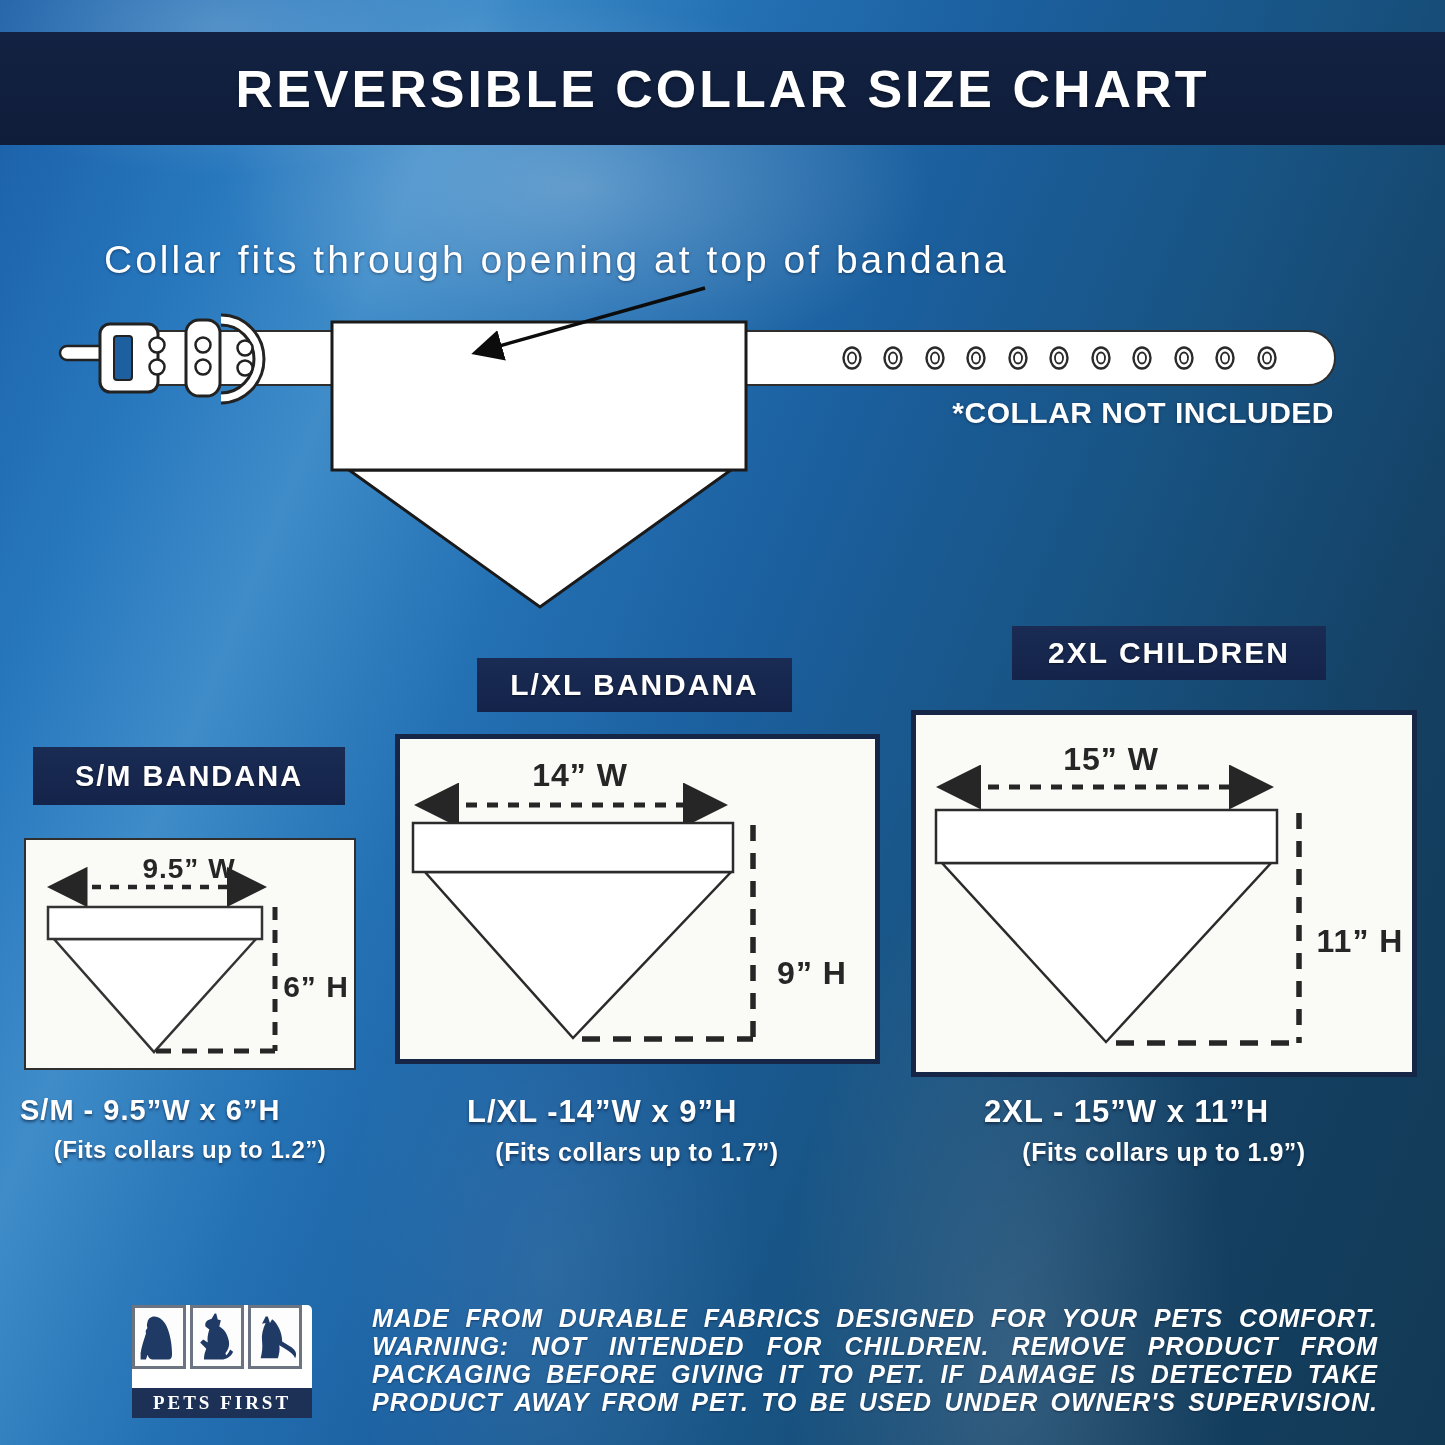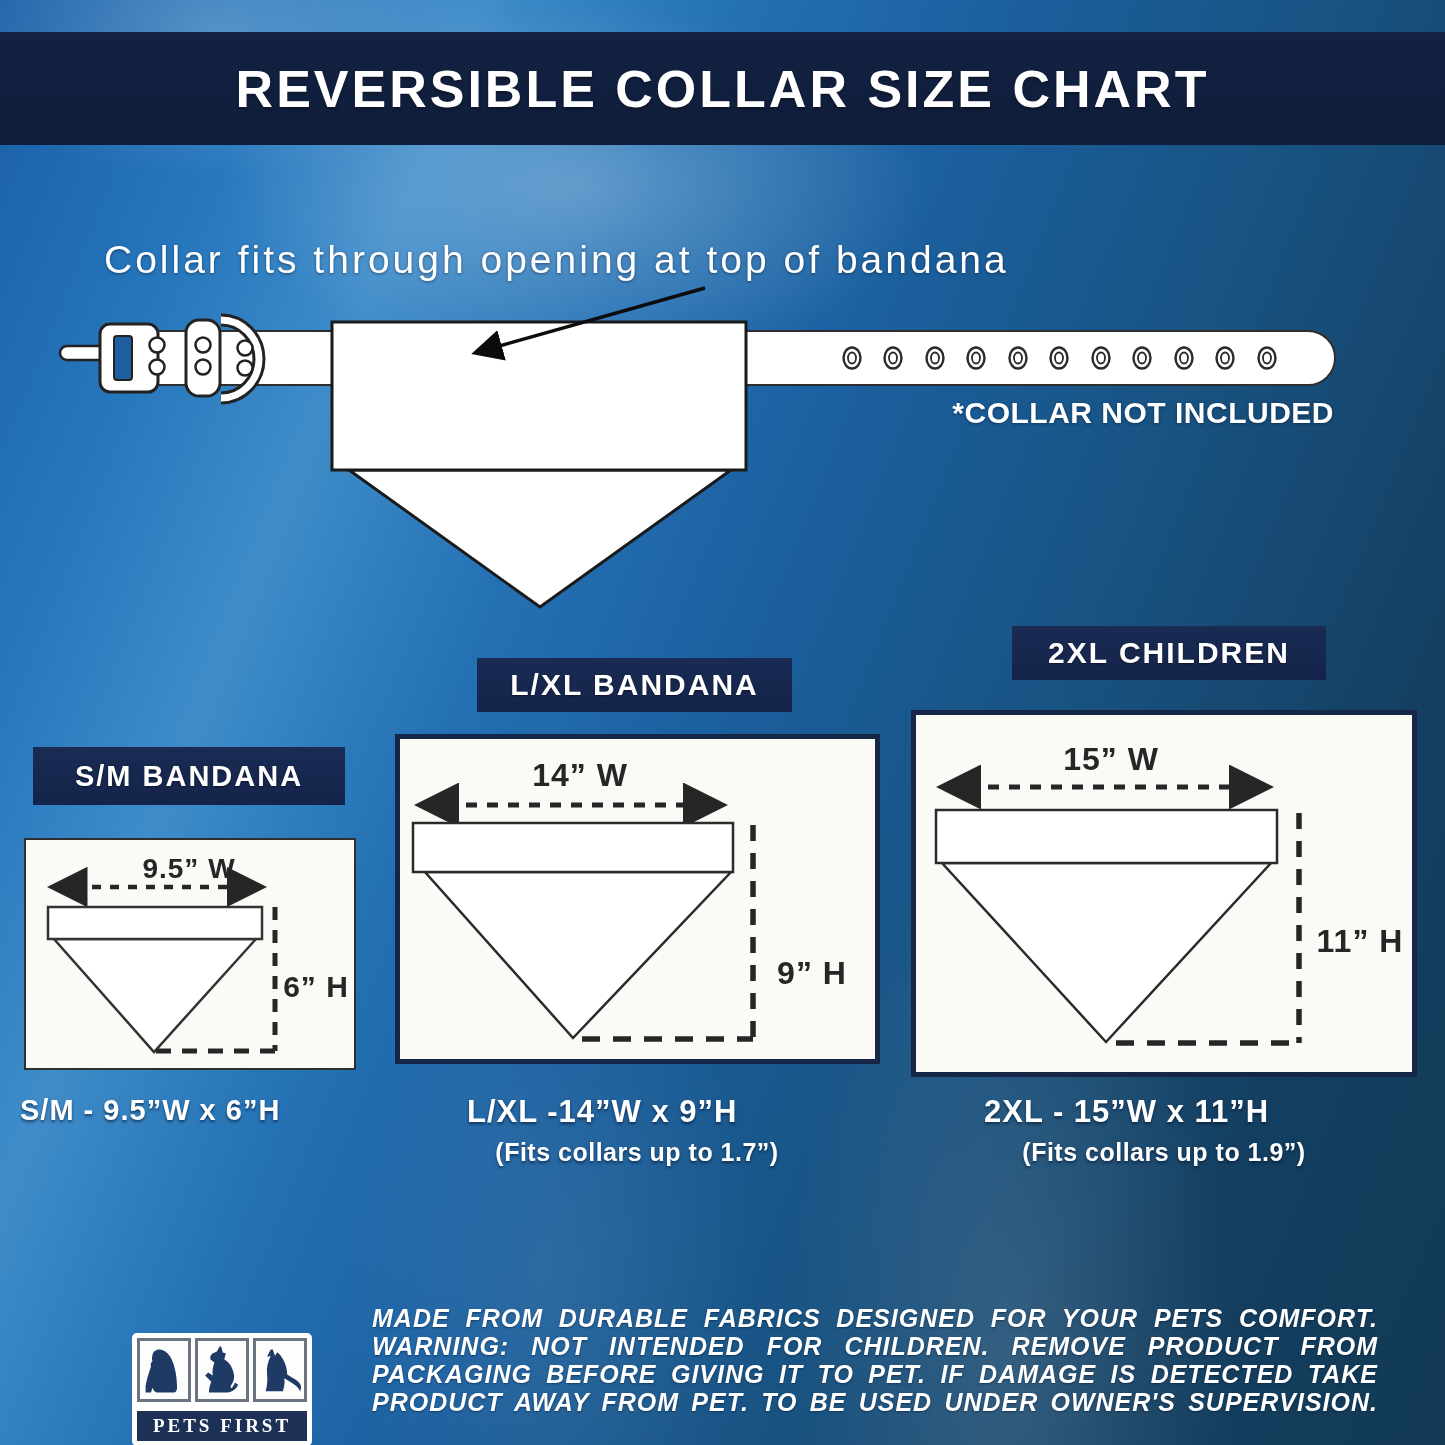--- a/index.html
+++ b/index.html
@@ -18,21 +18,21 @@
   .title-band{left:0;top:32px;width:1445px;height:113px;background:linear-gradient(180deg,#132242,#0f1d3a);display:flex;align-items:center;justify-content:center;}
   .title-text{color:#fff;font-size:52px;font-weight:700;letter-spacing:3px;white-space:nowrap;text-shadow:0 2px 3px rgba(0,0,0,0.35);}
   .hero-caption{left:104px;top:238px;color:#fff;font-size:39px;font-weight:400;letter-spacing:3px;white-space:nowrap;text-shadow:0 1px 3px rgba(5,20,45,0.5);}
   .collar-note{left:900px;top:396px;width:434px;text-align:right;color:#fff;font-size:30px;font-weight:700;letter-spacing:0.5px;white-space:nowrap;text-shadow:0 1px 3px rgba(5,20,45,0.5);}
   .size-label{background:linear-gradient(180deg,#1a2c54,#14234a);color:#fff;display:flex;align-items:center;justify-content:center;font-weight:700;font-size:29px;letter-spacing:2px;white-space:nowrap;text-shadow:0 1px 2px rgba(0,0,0,0.5);}
   .panel{background:#fafaf7;}
   .panel svg{position:absolute;left:0;top:0;}
   .dim-text{position:absolute;color:#262626;font-weight:700;text-align:center;white-space:nowrap;letter-spacing:1px;}
   .size-caption{color:#fff;font-weight:700;text-align:left;white-space:nowrap;text-shadow:0 2px 3px rgba(5,20,45,0.6);letter-spacing:1px;}
   .fits-caption{color:#fff;font-weight:700;text-align:center;white-space:nowrap;text-shadow:0 2px 3px rgba(5,20,45,0.6);letter-spacing:0.5px;}
-  .logo-card{left:132px;top:1305px;width:180px;height:113px;background:#fff;border-radius:5px;padding:5px;display:flex;flex-direction:column;gap:4px;margin-top:28px;}
+  .logo-card{left:132px;top:1305px;width:180px;height:113px;background:#fff;border-radius:5px;display:flex;flex-direction:column;gap:4px;}
   .dog-row{display:flex;gap:4px;flex:1;}
   .dog-frame{width:54px;height:64px;border:3px solid #6b7480;background:#fdfdfd;display:flex;align-items:flex-end;justify-content:center;overflow:hidden;}
   .brand-bar{height:30px;background:#1d3157;display:flex;align-items:center;justify-content:center;}
   .brand-text{color:#fff;font-family:"Liberation Serif",serif;font-weight:700;font-size:19px;letter-spacing:3px;white-space:nowrap;}
   .disclaimer{left:372px;top:1304px;width:1006px;}
   .disclaimer-line{color:#fff;font-size:25px;font-weight:700;letter-spacing:1px;line-height:28px;text-align:justify;text-align-last:justify;text-shadow:0 1px 2px rgba(5,20,45,0.5);font-style:italic;}
 </style>
 </head>
 <body>
 
@@ -129,20 +129,21 @@
       <line x1="30" y1="47" x2="232" y2="47" stroke="#262626" stroke-width="4.5" stroke-dasharray="9 9" marker-start="url(#ah-sm-l)" marker-end="url(#ah-sm-r)"></line>
       <path d="M28 99 L230 99 L128 212 Z" fill="#fff" stroke="#333" stroke-width="2.5"></path>
       <rect x="22" y="67" width="214" height="32" fill="#fff" stroke="#333" stroke-width="2.5"></rect>
       <line x1="249" y1="67" x2="249" y2="211" stroke="#262626" stroke-width="5" stroke-dasharray="13 10"></line>
       <line x1="130" y1="211" x2="249" y2="211" stroke="#262626" stroke-width="5" stroke-dasharray="15 11"></line>
     </svg>
     <div class="dim-text" style="left:43px;top:13px;width:240px;font-size:28px;">9.5” W</div>
     <div class="dim-text" style="left:252px;top:130px;width:76px;font-size:30px;">6” H</div>
   </div>
   <div class="abs size-caption" style="left:20px;top:1094px;width:340px;font-size:29px;">S/M - 9.5”W x 6”H</div>
+  <div class="abs fits-caption" style="left:20px;top:1136px;width:340px;font-size:24px;">(Fits collars up to 1.2”)</div>
 
   <div class="abs size-label" style="left:477px;top:658px;width:315px;height:54px;font-size:30px;">
     <span>L/XL BANDANA</span>
   </div>
   <div class="abs panel" style="left:395px;top:734px;width:485px;height:330px;border:5px solid #152647;">
     <svg width="475" height="320" viewBox="0 0 475 320">
       <defs>
         <marker id="ah-lxl-r" markerWidth="9" markerHeight="9" refX="7" refY="4.5" orient="auto">
             <path d="M0,0 L9,4.5 L0,9 Z" fill="#262626"></path>
           </marker>

